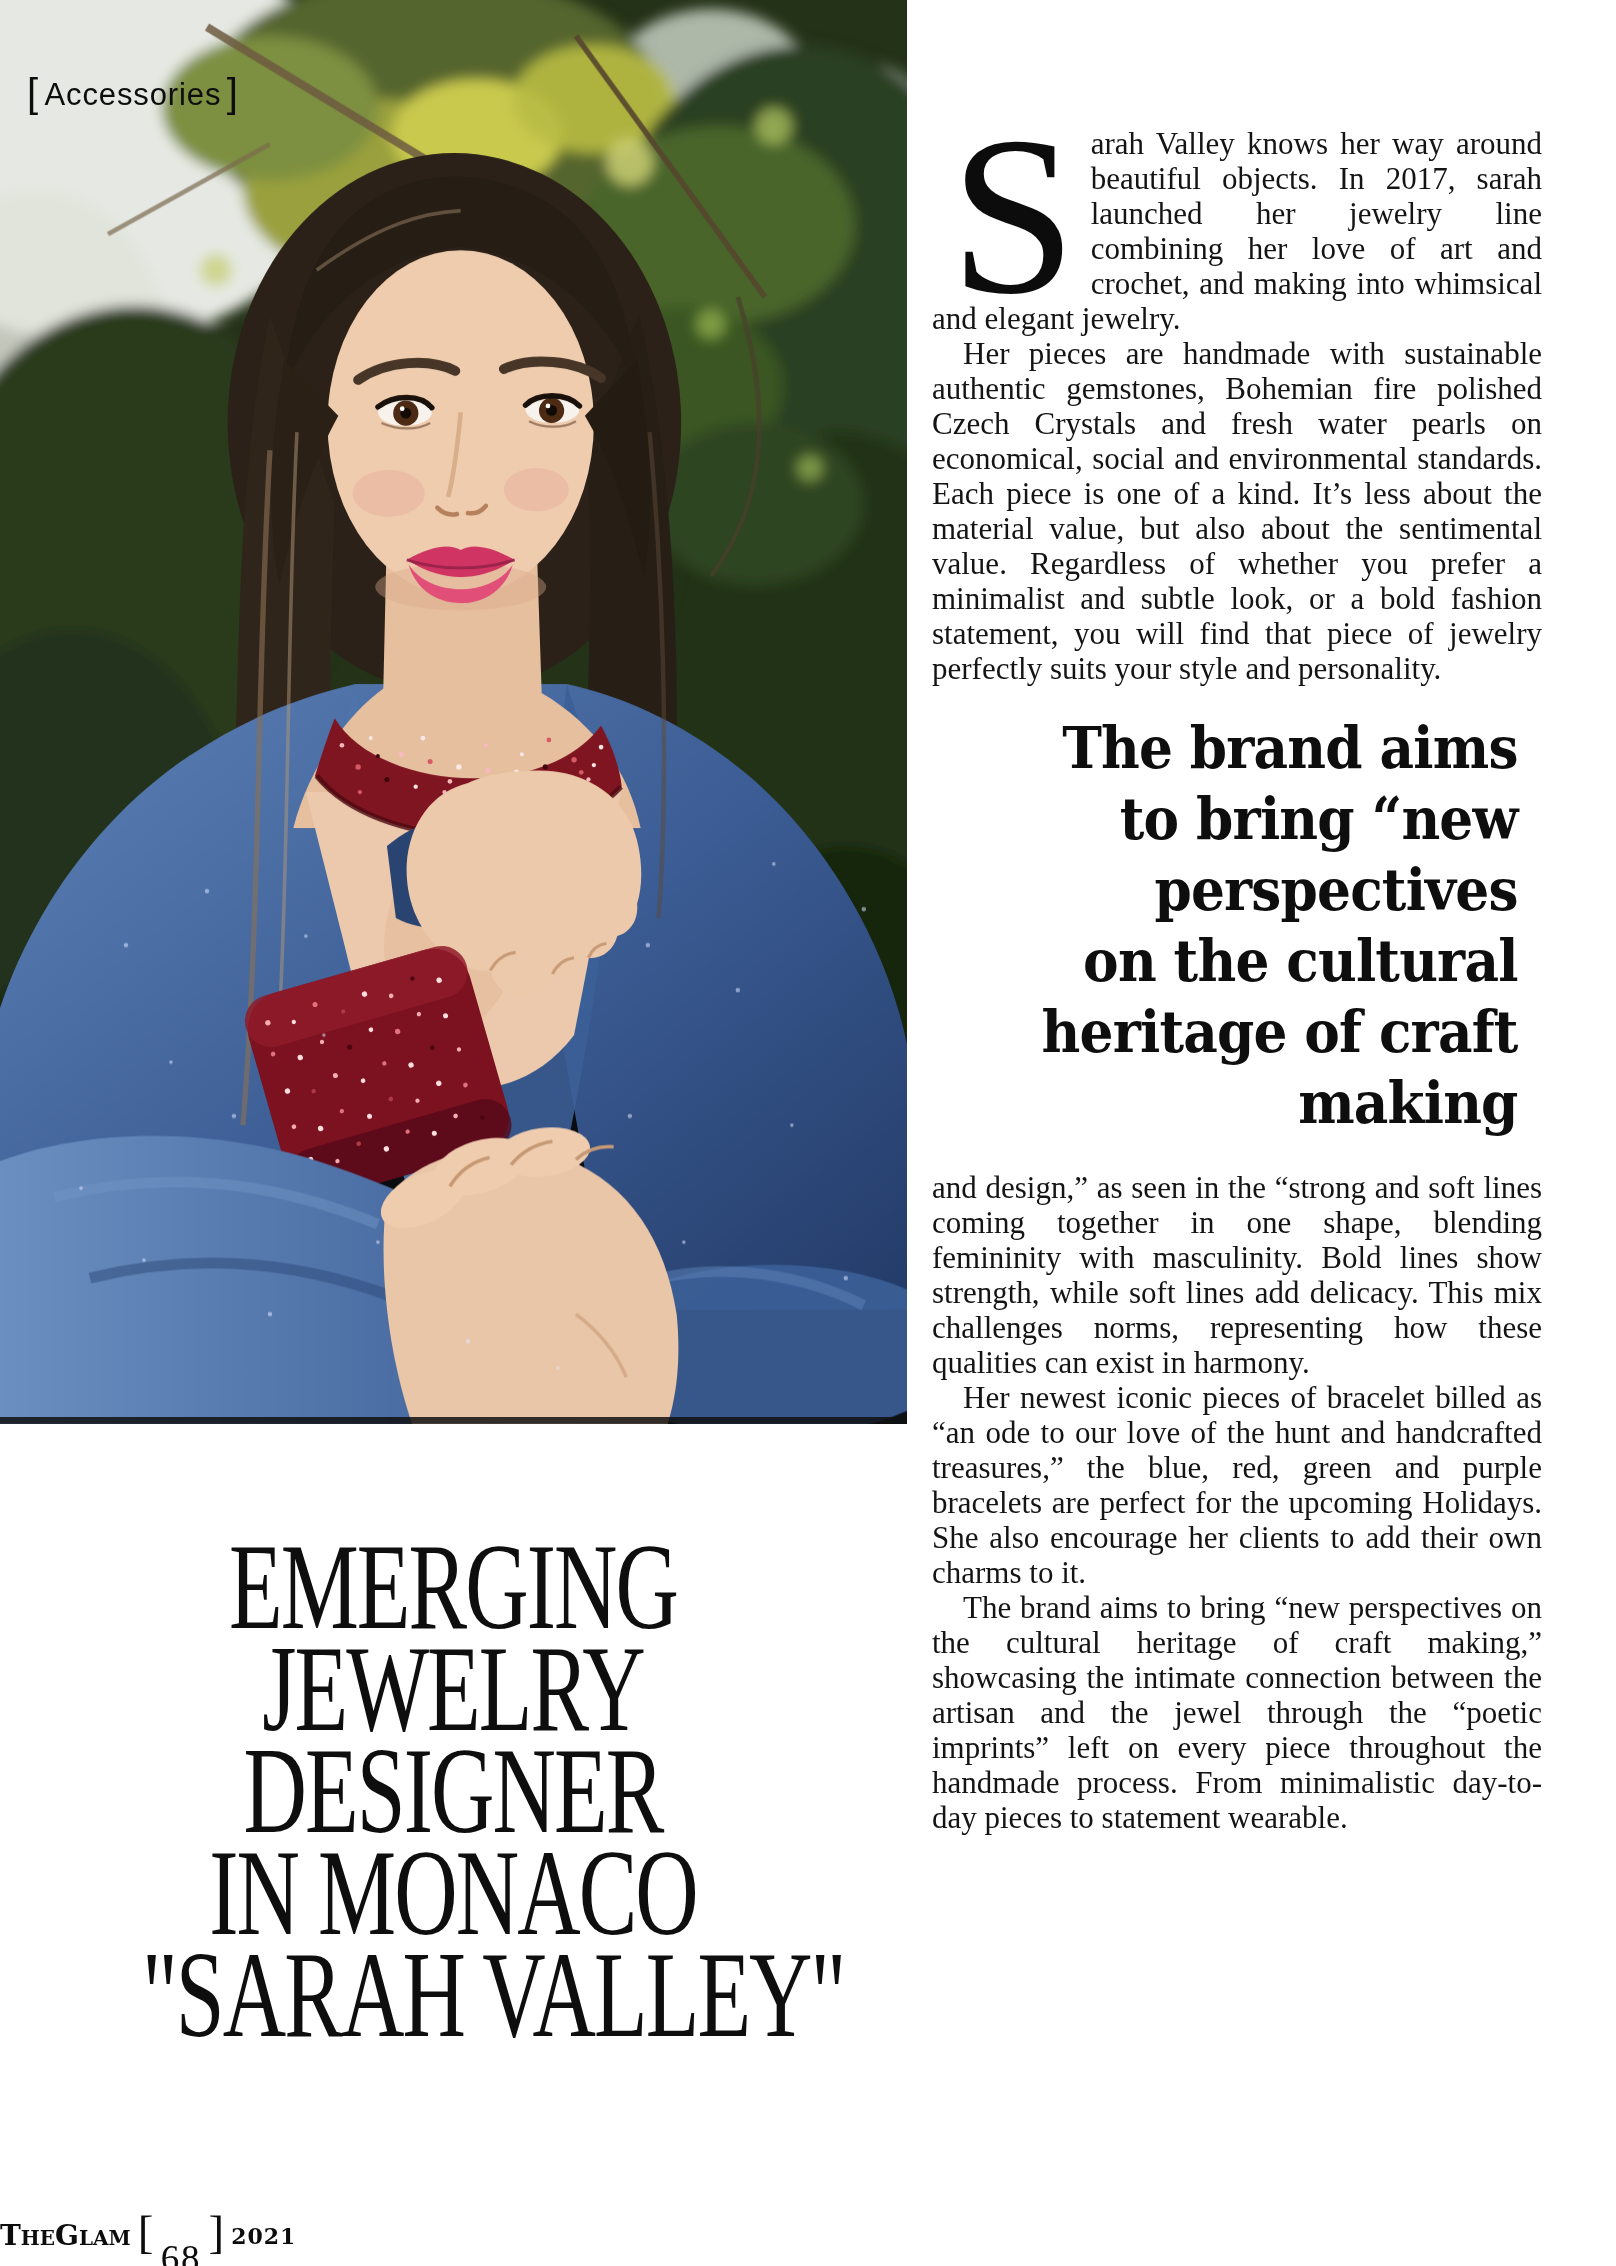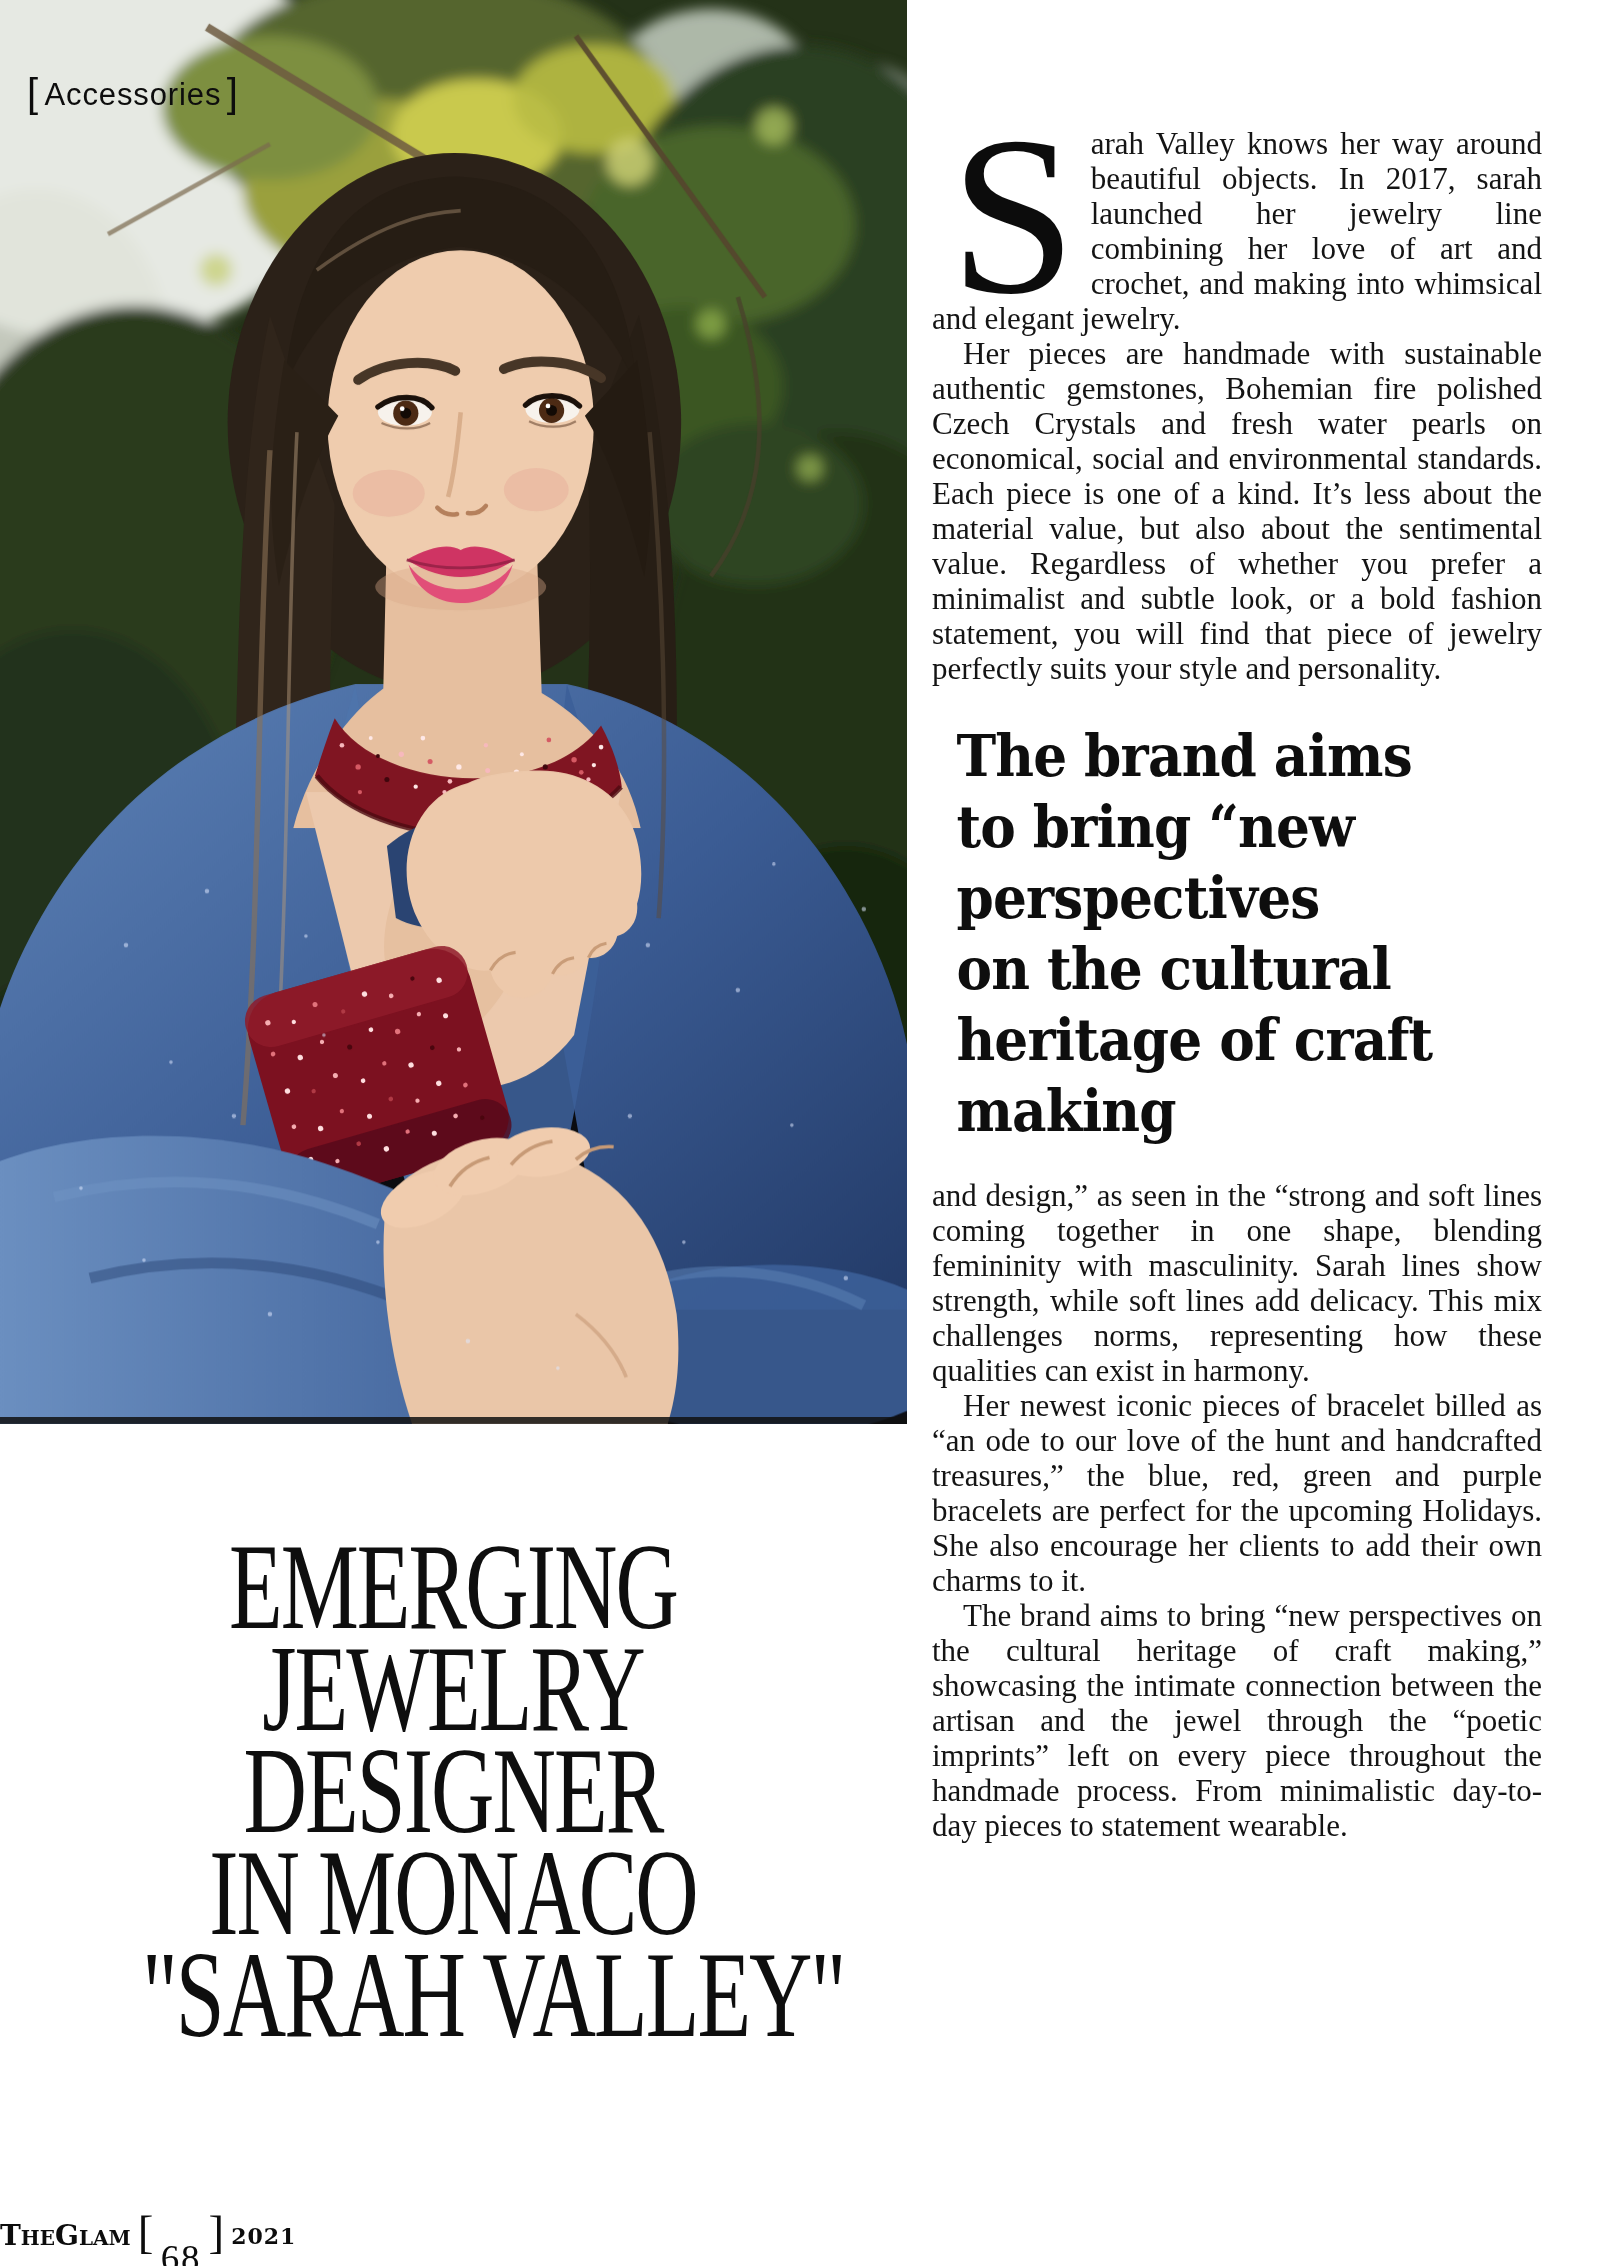--- a/index.html
+++ b/index.html
@@ -14,21 +14,21 @@
   .tag{position:absolute;left:27px;top:77px;font-family:"Liberation Sans",sans-serif;
        font-size:31px;color:#0d0d0d;letter-spacing:0.9px;display:flex;align-items:center;gap:5.4px;}
   .tag .bracket{font-size:40px;font-weight:300;line-height:31px;transform:translateY(-1.8px);}
 
   
   .column{position:absolute;left:932px;top:126px;width:610px;}
   .column p{margin:0;font-size:31px;line-height:35px;text-align:justify;text-justify:inter-word;}
   .column p.indent{text-indent:31px;}
   .dropcap{float:left;font-size:227px;line-height:169px;padding:5.4px 14.4px 0 18px;color:#0c0c0c;}
 
-  .pull-quote{margin:35px 0 31px 0;text-align:left;color:#0e0e0e;
+  .pull-quote{margin:27px 0 31px 0;text-align:right;color:#0e0e0e;
               font-family:"DejaVu Serif", serif;font-weight:bold;}
   .pull-quote .ln{font-size:58px;line-height:71px;letter-spacing:-0.9px;transform:scaleX(.92);transform-origin:center;}
 
   
   .headline{position:absolute;left:21px;top:1536px;width:864px;text-align:center;color:#0e0e0e;}
   .headline .hl{font-size:122px;line-height:102px;letter-spacing:-2.7px;
                 transform:scaleX(.72);transform-origin:center;white-space:nowrap;}
 
   
   .footer{position:absolute;left:0;top:2191px;width:1617px;display:flex;justify-content:flex-start;
@@ -290,21 +290,21 @@
 
   <div class="pull-quote">
     <div class="ln">The brand aims</div>
     <div class="ln">to bring “new</div>
     <div class="ln">perspectives</div>
     <div class="ln">on the cultural</div>
     <div class="ln">heritage of craft</div>
     <div class="ln">making</div>
   </div>
 
-  <p>and design,” as seen in the “strong and soft lines coming together in one shape, blending femininity with masculinity. Sarah lines show strength, while soft lines add delicacy. This mix challenges norms, representing how these qualities can exist in harmony.</p>
+  <p>and design,” as seen in the “strong and soft lines coming together in one shape, blending femininity with masculinity. Bold lines show strength, while soft lines add delicacy. This mix challenges norms, representing how these qualities can exist in harmony.</p>
   <p class="indent">Her newest iconic pieces of bracelet billed as “an ode to our love of the hunt and handcrafted treasures,” the blue, red, green and purple bracelets are perfect for the upcoming Holidays. She also encourage her clients to add their own charms to it.</p>
   <p class="indent">The brand aims to bring “new perspectives on the cultural heritage of craft making,” showcasing the intimate connection between the artisan and the jewel through the “poetic imprints” left on every piece throughout the handmade process. From minimalistic day-to-day pieces to statement wearable.</p>
 </div>
 
 <div class="headline">
   <div class="hl">EMERGING</div>
   <div class="hl">JEWELRY</div>
   <div class="hl">DESIGNER</div>
   <div class="hl">IN MONACO</div>
   <div class="hl">"SARAH VALLEY"</div>

